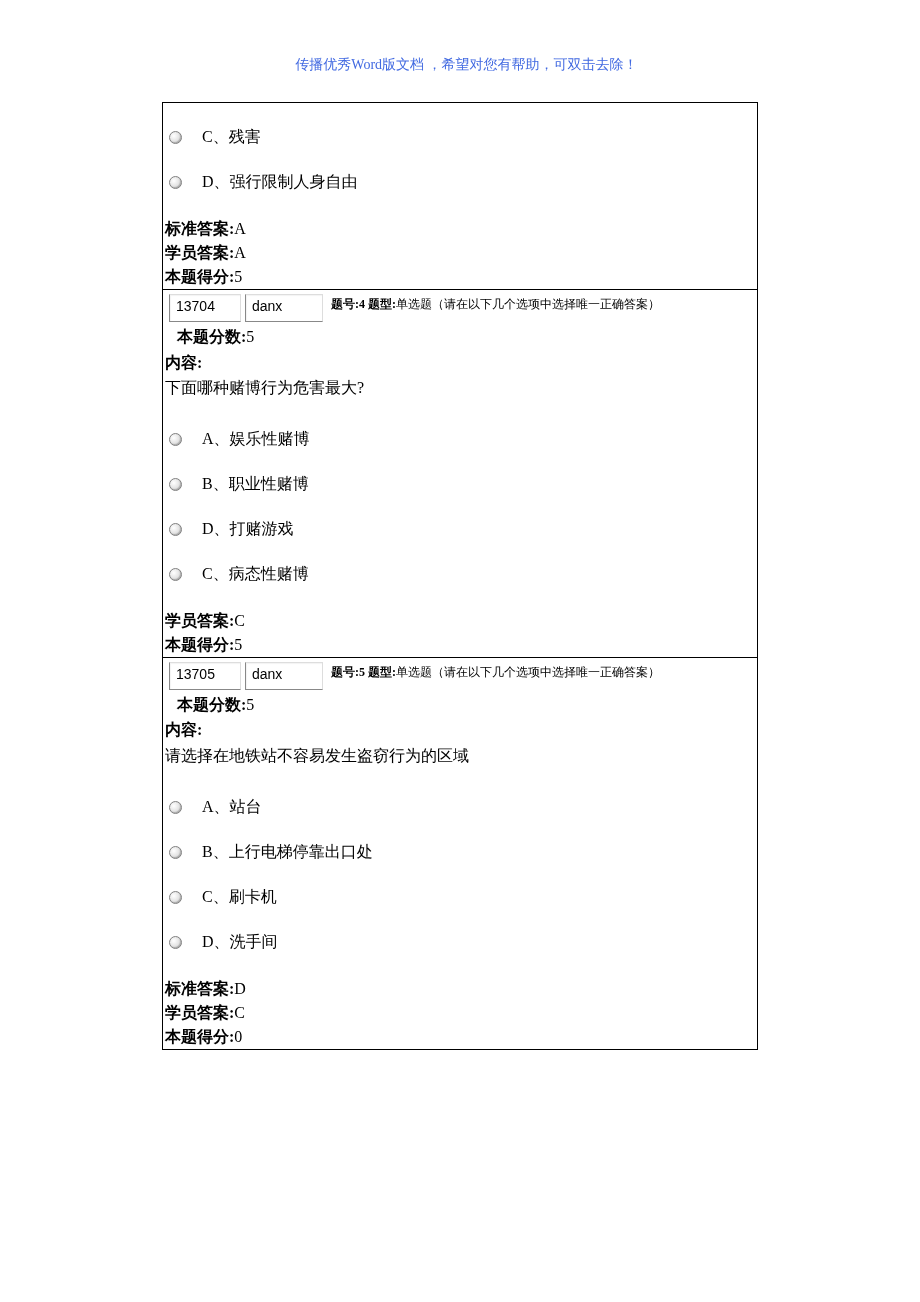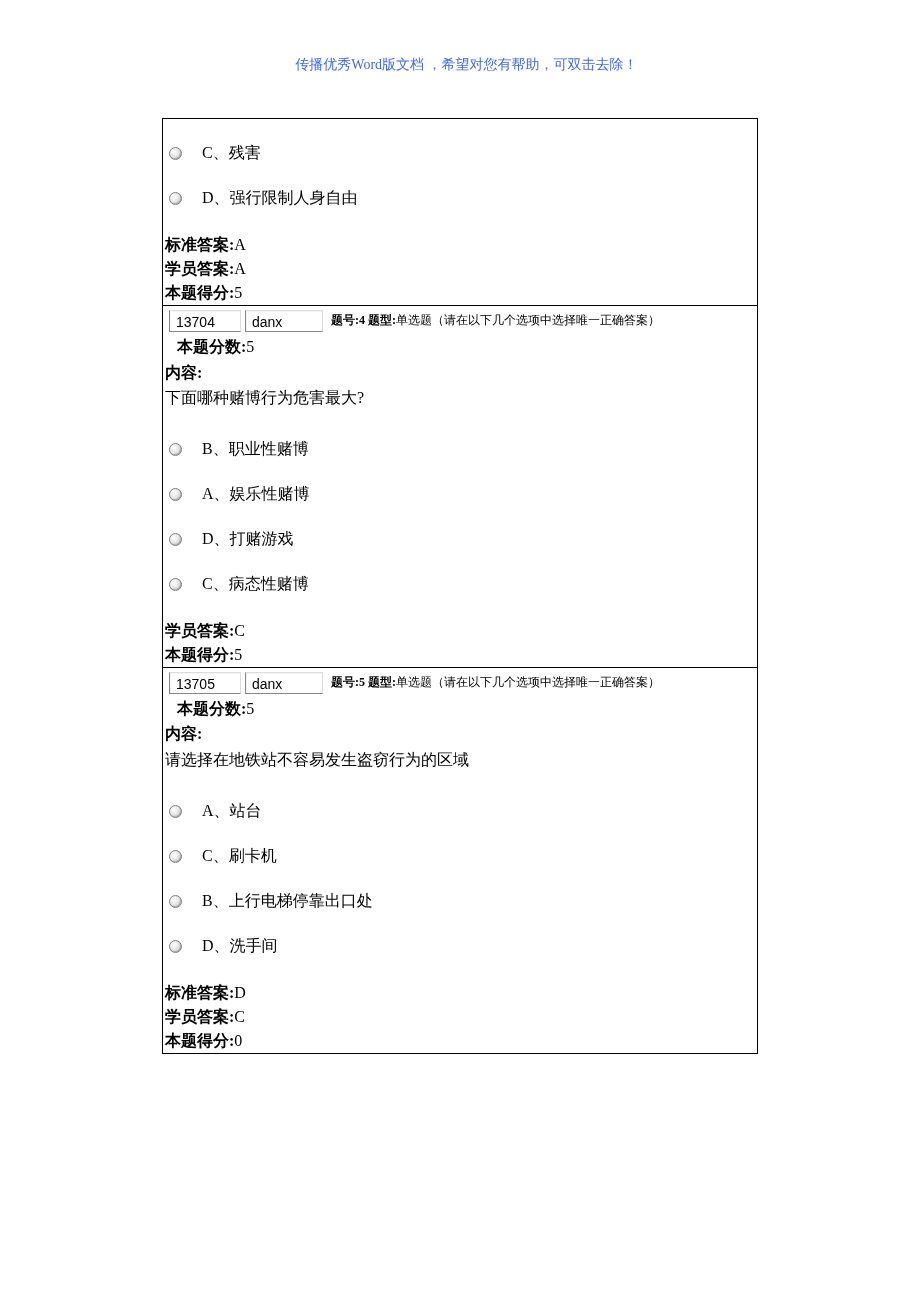--- a/index.html
+++ b/index.html
@@ -16,21 +16,20 @@
     }
     .page-header {
       text-align: center;
       padding: 56px 0 28px 13px;
       color: #4169E1;
       font-size: 14px;
       font-family: "SimSun", "宋体", serif;
     }
     .content-wrapper {
       padding: 0 162px;
-      margin-top: 16px;
     }
     .question-block {
       border: 1.5px solid #000000;
       border-top: none;
     }
     .question-block:first-child {
       border-top: 1.5px solid #000000;
     }
     .option-row {
       display: flex;
@@ -65,21 +64,21 @@
     }
     .input-box {
       font-family: Arial, sans-serif;
       font-size: 14px;
       padding: 2px 6px;
       border-bottom: 1.5px solid #888;
       border-left: 1.5px solid #888;
       border-top: 1px solid #ddd;
       border-right: 1px solid #ddd;
       background: #ffffff;
-      height: 22px;
+      height: 28px;
       line-height: 18px;
       box-shadow: inset 1px 1px 1px rgba(0,0,0,0.05);
     }
     .input-box.id-box {
       width: 72px;
       margin-left: 4px;
     }
     .input-box.type-box {
       width: 78px;
       margin-left: 4px;
@@ -140,25 +139,25 @@
       <span class="input-box id-box">13704</span>
       <span class="input-box type-box">danx</span>
       <span class="header-text"><span class="bold">题号:4  题型:</span><span>单选题（请在以下几个选项中选择唯一正确答案）</span></span>
     </div>
     <div class="header-line2">&nbsp;&nbsp;&nbsp;<span class="bold">本题分数:</span><span>5</span></div>
     <div class="content-label">内容:</div>
     <div class="question-text">下面哪种赌博行为危害最大?</div>
     <div class="options-container">
       <div class="option-row">
         <span class="radio-circle"></span>
+        <span class="option-label"><span>A</span>、<span>娱乐性赌博</span></span>
+      </div>
+      <div class="option-row">
+        <span class="radio-circle"></span>
         <span class="option-label"><span>B</span>、<span>职业性赌博</span></span>
-      </div>
-      <div class="option-row">
-        <span class="radio-circle"></span>
-        <span class="option-label"><span>A</span>、<span>娱乐性赌博</span></span>
       </div>
       <div class="option-row">
         <span class="radio-circle"></span>
         <span class="option-label"><span>D</span>、<span>打赌游戏</span></span>
       </div>
       <div class="option-row">
         <span class="radio-circle"></span>
         <span class="option-label"><span>C</span>、<span>病态性赌博</span></span>
       </div>
     </div>
@@ -177,25 +176,25 @@
     <div class="header-line2">&nbsp;&nbsp;&nbsp;<span class="bold">本题分数:</span><span>5</span></div>
     <div class="content-label">内容:</div>
     <div class="question-text">请选择在地铁站不容易发生盗窃行为的区域</div>
     <div class="options-container">
       <div class="option-row">
         <span class="radio-circle"></span>
         <span class="option-label"><span>A</span>、<span>站台</span></span>
       </div>
       <div class="option-row">
         <span class="radio-circle"></span>
+        <span class="option-label"><span>B</span>、<span>上行电梯停靠出口处</span></span>
+      </div>
+      <div class="option-row">
+        <span class="radio-circle"></span>
         <span class="option-label"><span>C</span>、<span>刷卡机</span></span>
-      </div>
-      <div class="option-row">
-        <span class="radio-circle"></span>
-        <span class="option-label"><span>B</span>、<span>上行电梯停靠出口处</span></span>
       </div>
       <div class="option-row">
         <span class="radio-circle"></span>
         <span class="option-label"><span>D</span>、<span>洗手间</span></span>
       </div>
     </div>
     <div class="answers-row">
       <div><span class="bold">标准答案:</span><span>D</span></div>
       <div><span class="bold">学员答案:</span><span>C</span></div>
       <div><span class="bold">本题得分:</span><span>0</span></div>

